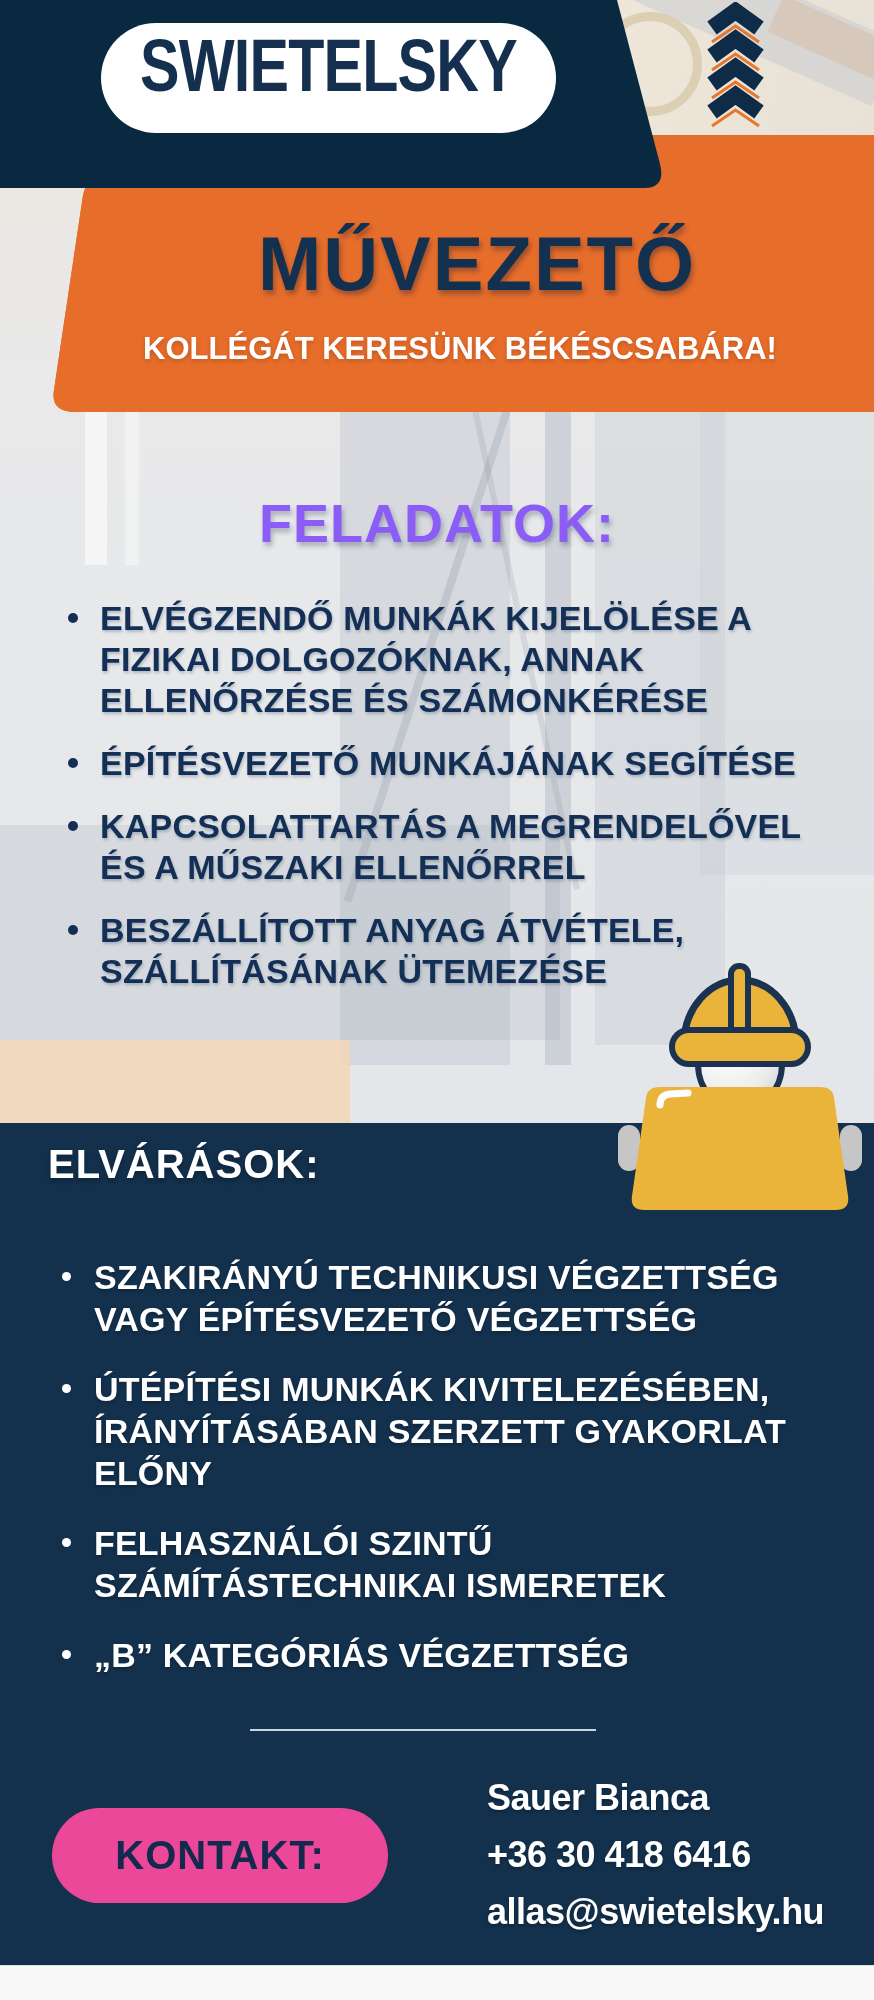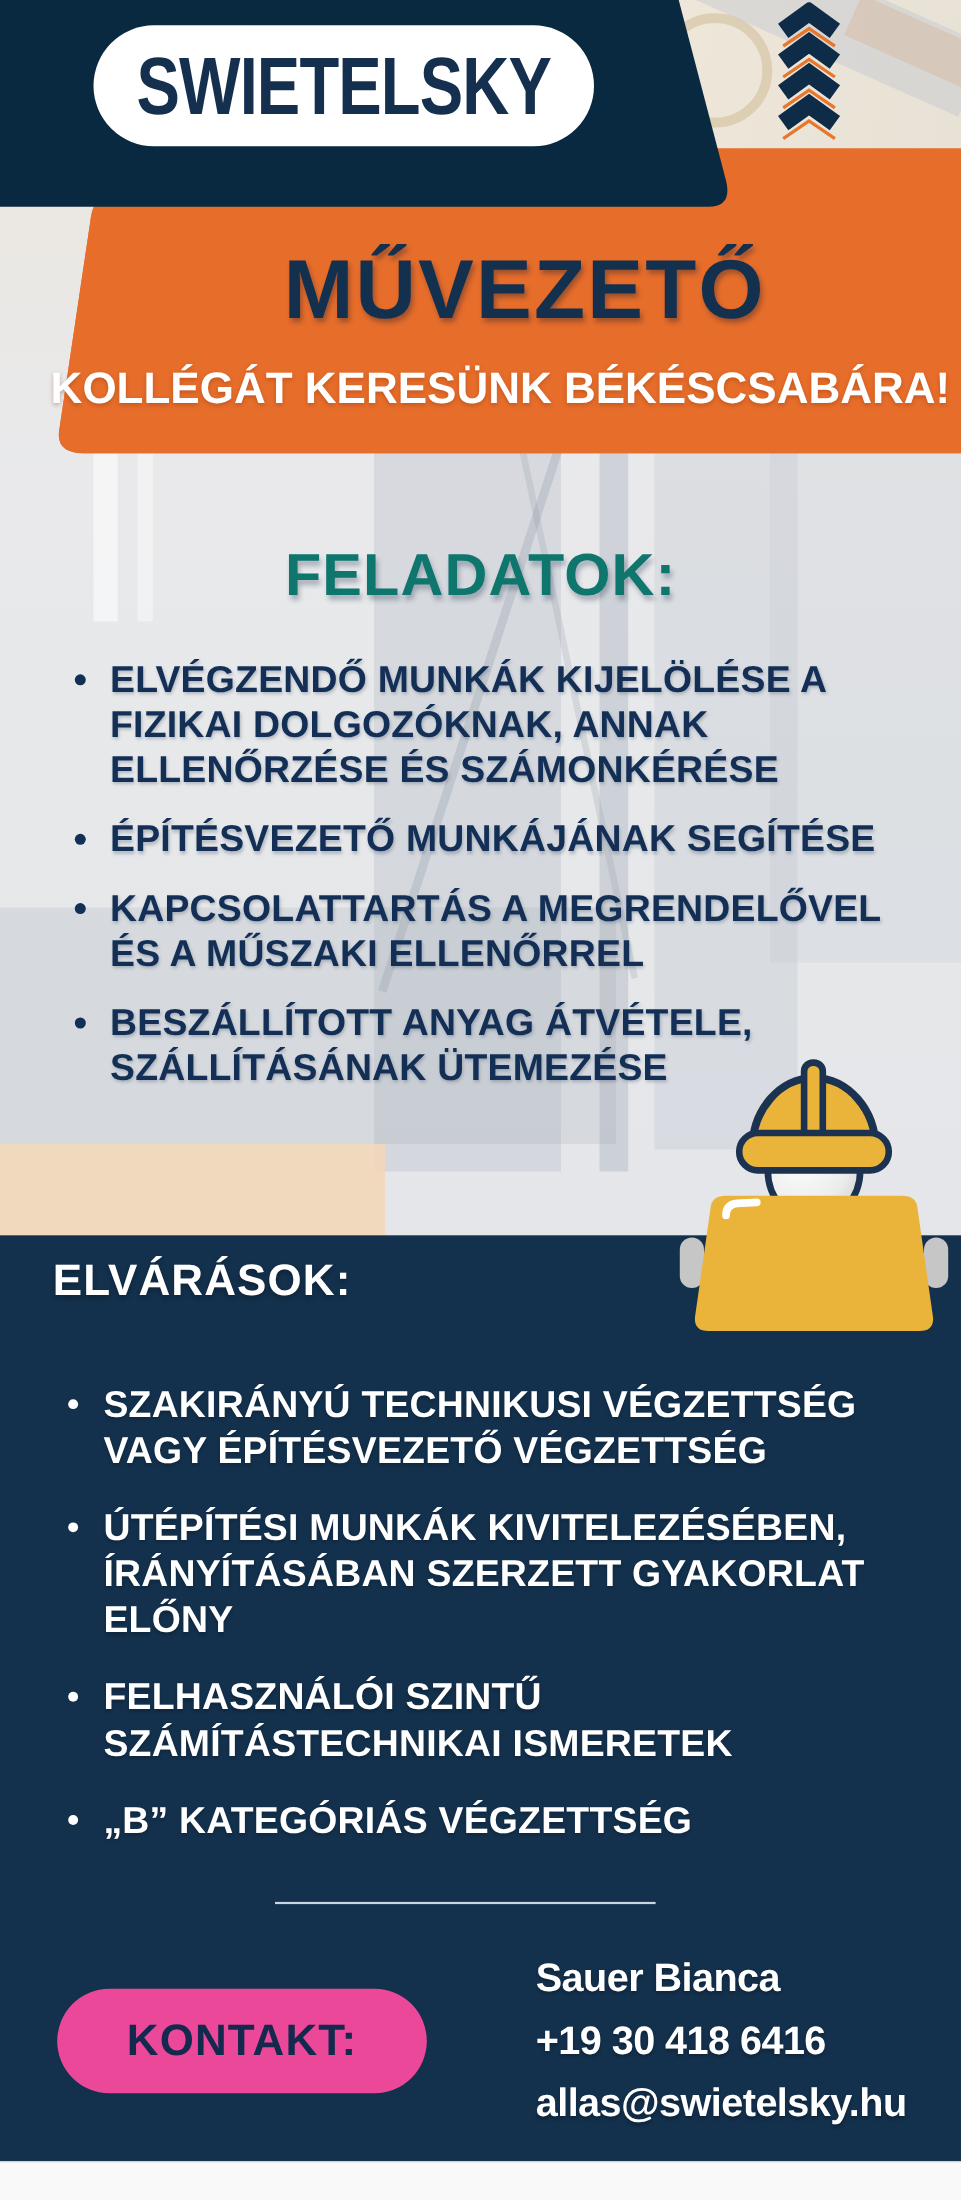--- a/index.html
+++ b/index.html
@@ -30,42 +30,42 @@
   .photo-mid .doorbar1{position:absolute; left:85px; top:170px; width:22px; height:260px; background:rgba(255,255,255,.55);}
   .photo-mid .doorbar2{position:absolute; left:125px; top:180px; width:14px; height:250px; background:rgba(255,255,255,.40);}
   .photo-mid .greyblock{position:absolute; left:0; top:690px; width:560px; height:215px; background:rgba(150,160,172,.18);}
   .photo-mid .peach{position:absolute; left:0; top:905px; width:350px; height:83px; background:#f3d6b6; opacity:.85;}
   .photo-mid .rightfade{position:absolute; left:700px; top:240px; width:174px; height:500px; background:rgba(190,196,205,.22);}
   
   .shape-svg{position:absolute; left:0; top:0; z-index:2;}
   .header-svg{position:absolute; left:0; top:0; z-index:3;}
   .chevrons{position:absolute; left:698px; top:2px; z-index:3;}
   .logo-pill{
-    position:absolute; left:85px; top:23px; width:455px; height:110px; z-index:4;
-    background:#ffffff; border-radius:55px; display:flex; align-items:center; justify-content:center;
+    position:absolute; left:101px; top:23px; width:455px; height:110px; z-index:4;
+    background:#ffffff; border-radius:55px; display:flex; align-items:flex-start; justify-content:center;
   }
   .logo-text{
     font-size:74px; font-weight:700; color:#14304e; letter-spacing:-1px;
     transform:scaleX(.80); transform-origin:center; white-space:nowrap;
   }
   
   .hero-title{
     position:absolute; left:80px; top:220px; width:794px; z-index:5;
     text-align:center; font-size:76px; font-weight:700; letter-spacing:2px;
     color:#14304f; text-shadow:2px 4px 5px rgba(20,30,50,.35); white-space:nowrap;
   }
   .hero-subtitle{
     position:absolute; left:46px; top:331px; width:828px; z-index:5;
-    text-align:left; font-size:40px; font-weight:700; color:#ffffff;
+    text-align:center; font-size:31px; font-weight:700; color:#ffffff;
     letter-spacing:0px; text-shadow:0 2px 4px rgba(120,50,10,.35); white-space:nowrap;
   }
   
   .tasks-heading{
     position:absolute; left:0; top:492px; width:874px; z-index:5;
-    text-align:center; font-size:54px; font-weight:700; color:#0f766e;
+    text-align:center; font-size:54px; font-weight:700; color:#8b5cf6;
     letter-spacing:1px; text-shadow:2px 4px 5px rgba(20,40,70,.30);
   }
   ul.bullets{list-style:none; margin:0; padding:0; z-index:5; position:absolute;}
   ul.bullets li{position:relative; padding-left:34px; white-space:pre-line; font-weight:700;}
   ul.bullets li .dot{position:absolute; left:2px; border-radius:50%; background:currentColor;}
   .task-list{left:66px; top:598px; width:780px; color:#132f55;}
   .task-list li{font-size:34px; line-height:41px; margin-bottom:22px; letter-spacing:.2px;
     text-shadow:1px 2px 3px rgba(20,40,70,.25);}
   .task-list li .dot{width:10px; height:10px; top:15px;}
   
@@ -197,18 +197,18 @@
       <li><span class="dot"></span><span>FELHASZNÁLÓI SZINTŰ
 SZÁMÍTÁSTECHNIKAI ISMERETEK</span></li>
       <li><span class="dot"></span><span>„B” KATEGÓRIÁS VÉGZETTSÉG</span></li>
     </ul>
 
   <div class="divider"></div>
 
   <button class="kontakt-btn">KONTAKT:</button>
   <div class="contact-block">
     <span class="contact-line">Sauer Bianca</span>
-    <span class="contact-line">+19 30 418 6416</span>
+    <span class="contact-line">+36 30 418 6416</span>
     <span class="contact-line">allas@swietelsky.hu</span>
   </div>
 
   <div class="footer-strip"></div>
 </div>
 
 </body></html>

